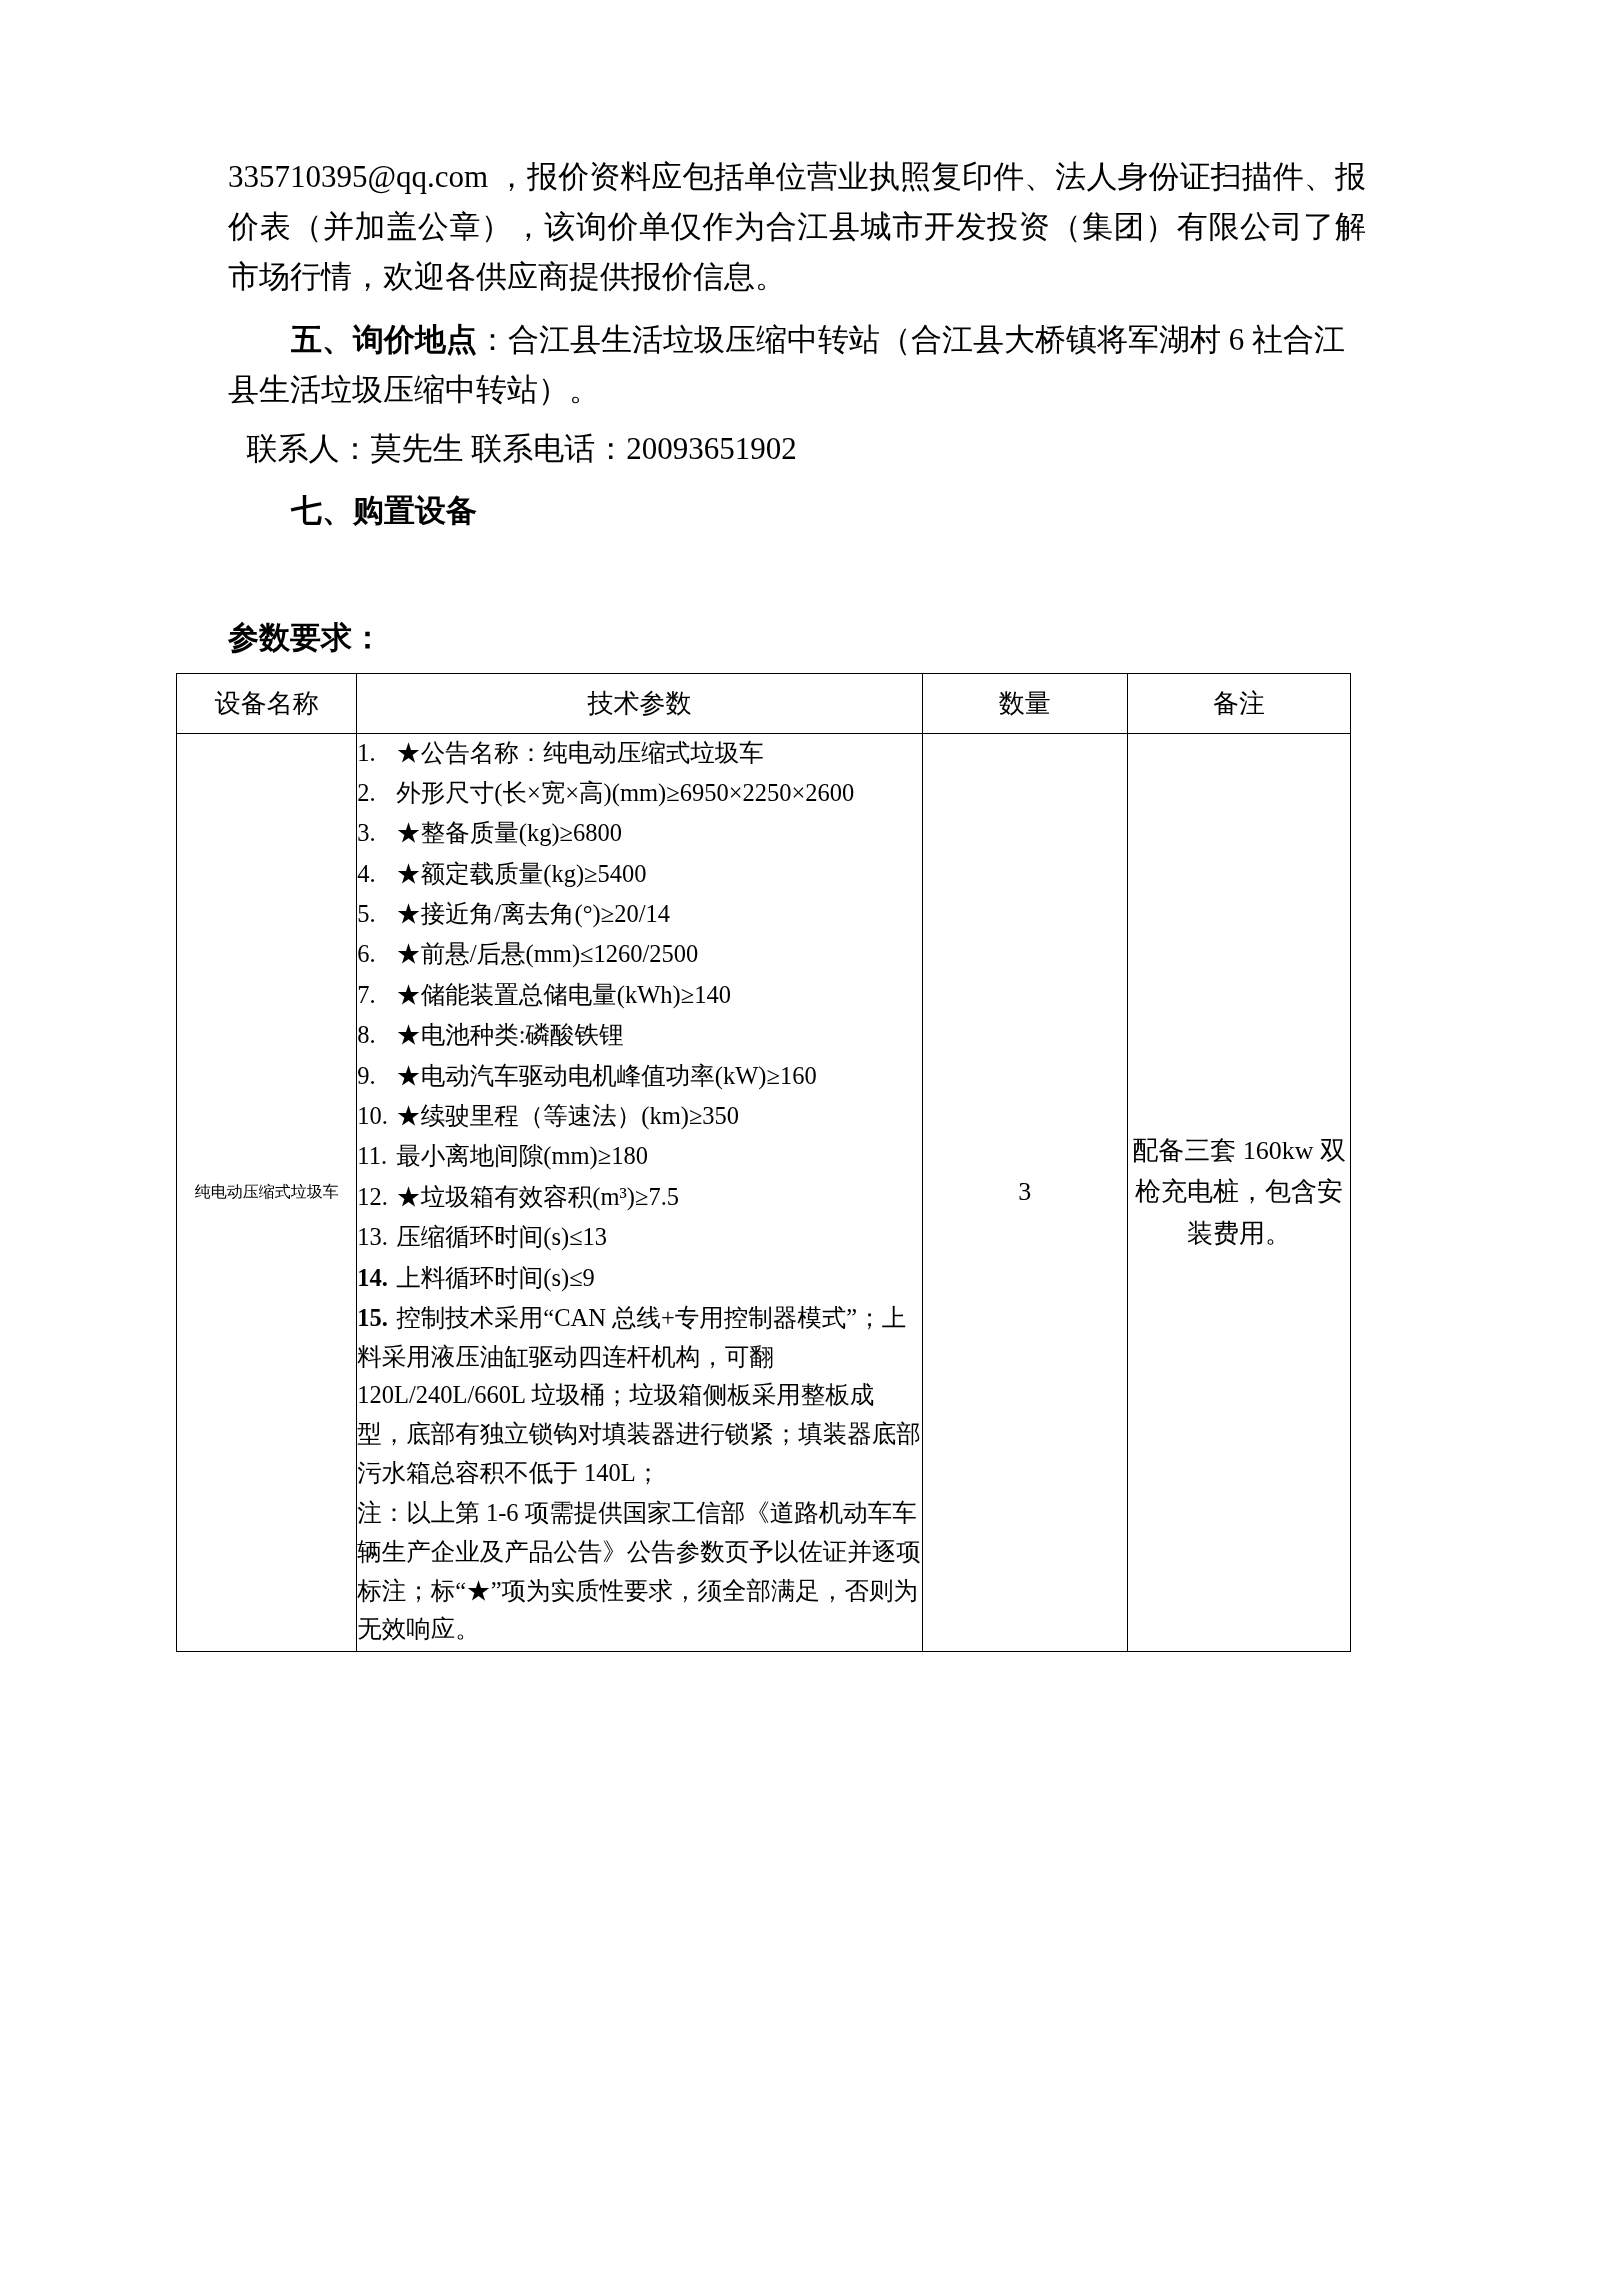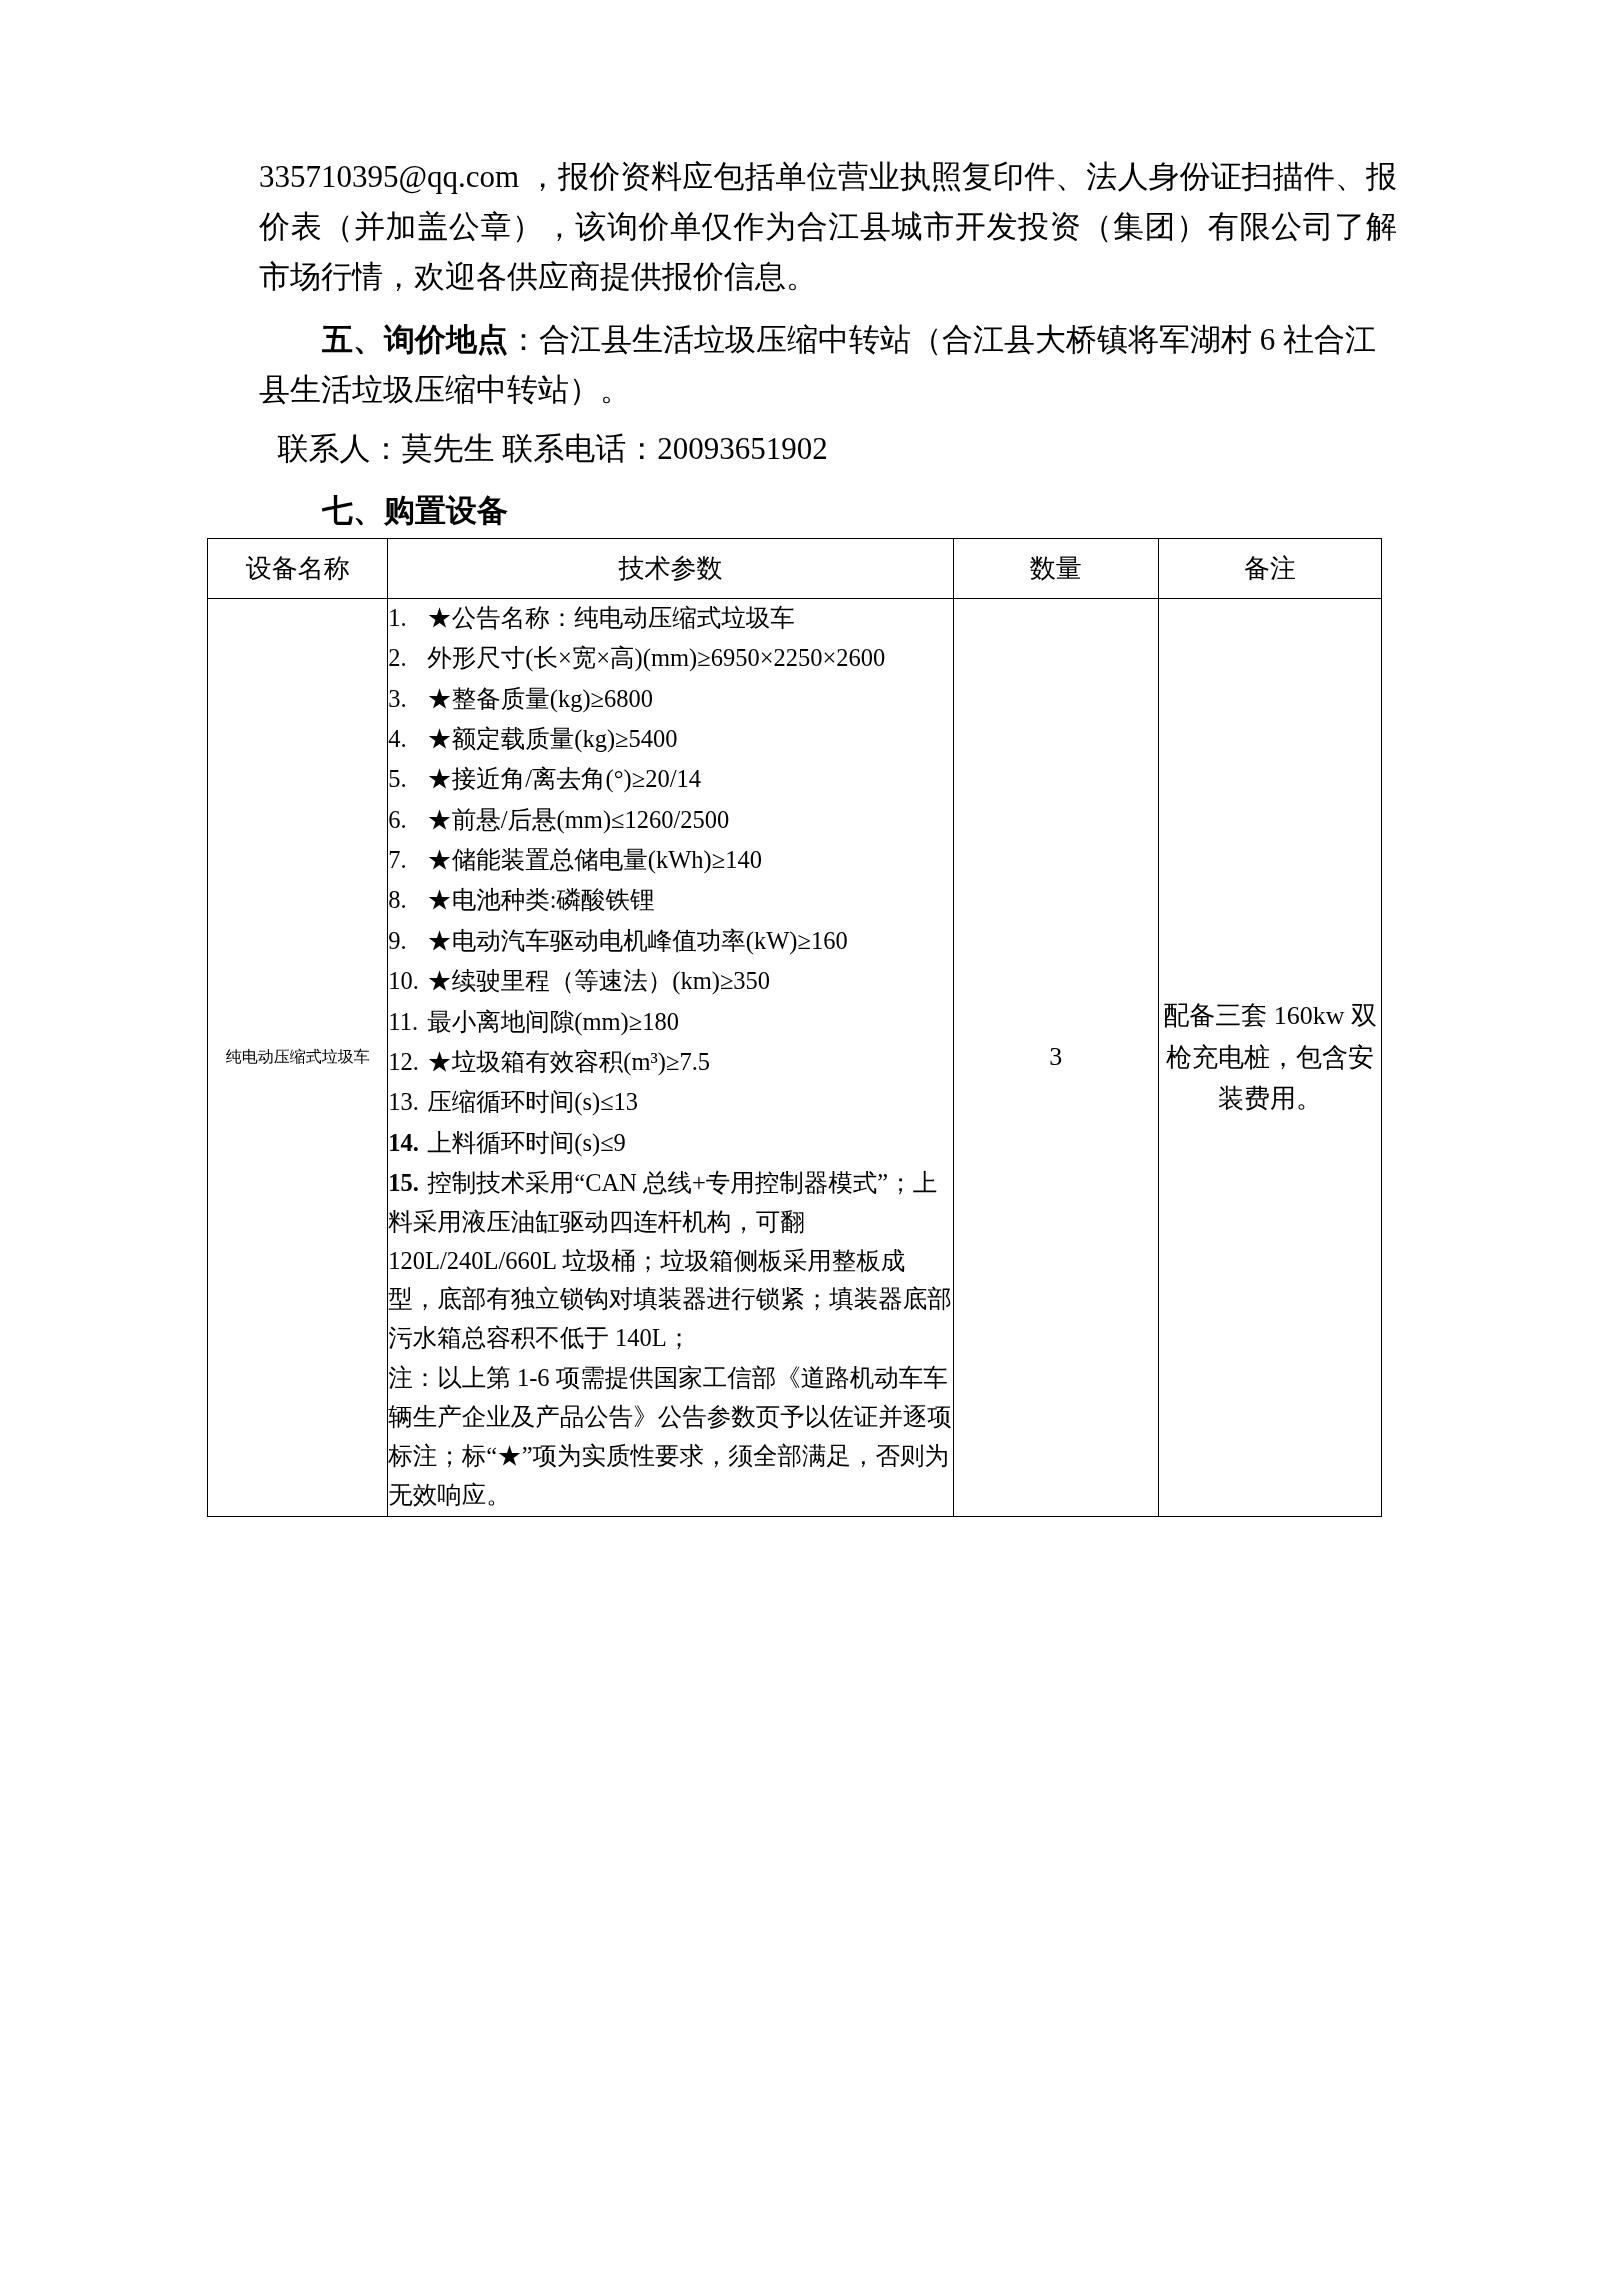--- a/index.html
+++ b/index.html
@@ -12,21 +12,20 @@
     min-height: 2295px;
     font-family: "Liberation Serif", serif;
     color: #000000;
   }
   .page {
     position: relative;
     width: 1582px;
     min-height: 2295px;
     box-sizing: border-box;
     padding: 152px 216px 101px 228px;
-    margin-left: 31px;
   }
   .para {
     font-size: 31px;
     line-height: 1.62;
     text-align: justify;
     margin: 0 0 1.7px 0;
   }
   .heading {
     font-size: 31px;
     line-height: 1.62;
@@ -135,20 +134,21 @@
 
   <p class="heading-inline">
     <b>五、询价地点</b><span>：</span><span>合江县生活垃圾压缩中转站（合江县大桥镇将军湖村 6 社合江县生活垃圾压缩中转站）。</span>
   </p>
 
 
   <p class="contact-line">联系人：莫先生   联系电话：20093651902</p>
 
   <p class="heading">七、购置设备</p>
 
+  <p class="params-label">参数要求：</p>
 
   <table class="spec">
     <colgroup>
       <col class="c1">
         <col class="c2">
         <col class="c3">
         <col class="c4">
     </colgroup>
     <thead>
       <tr>

